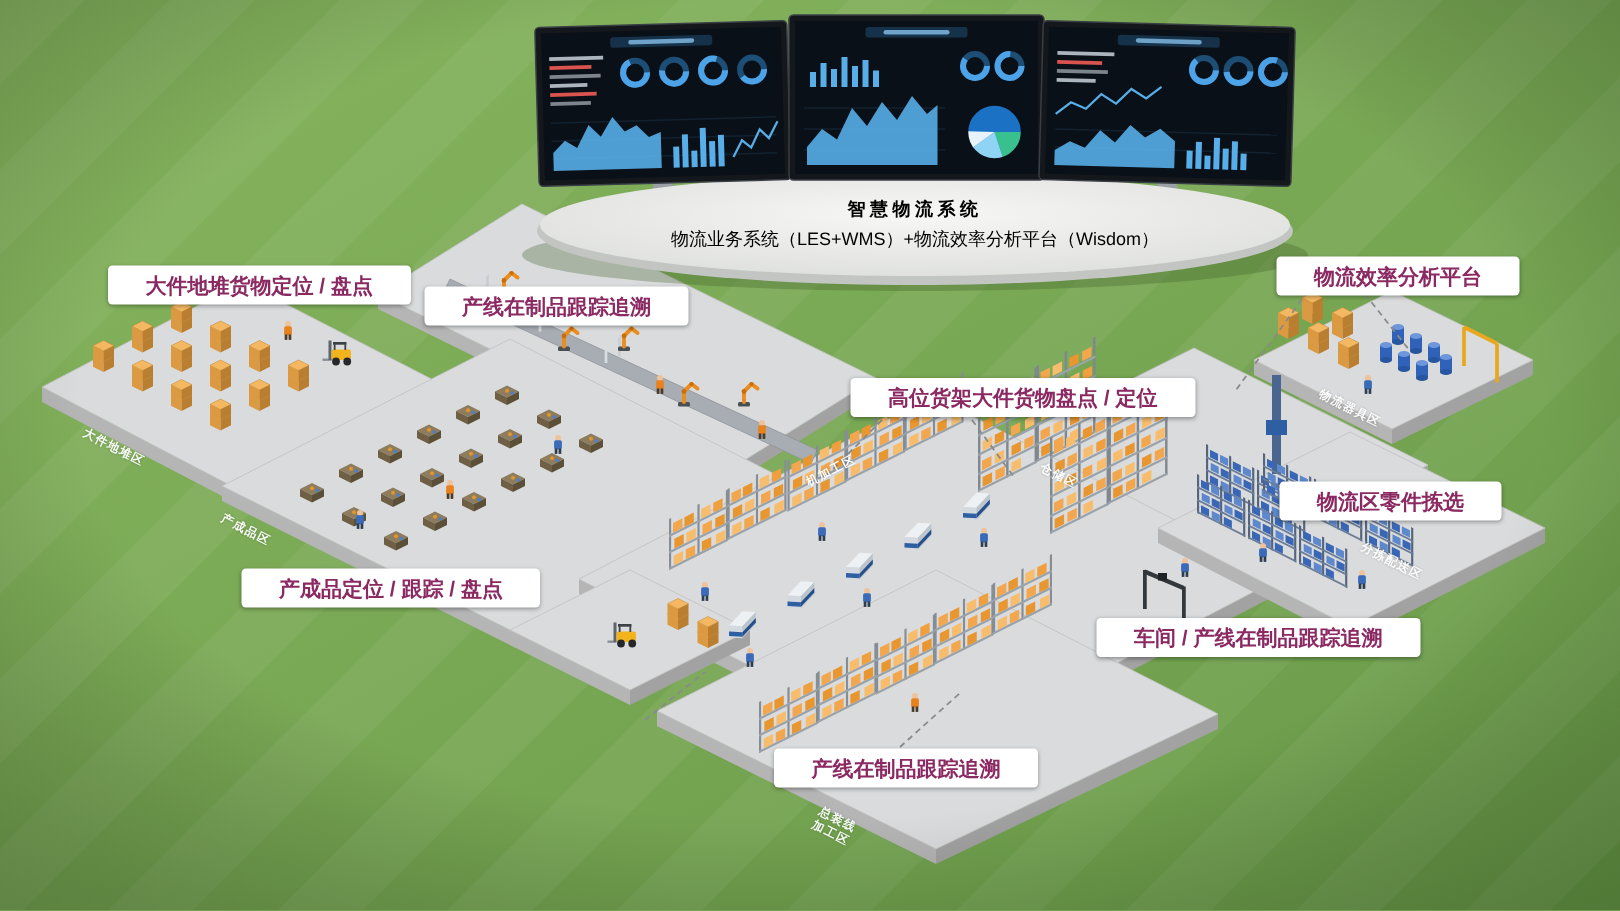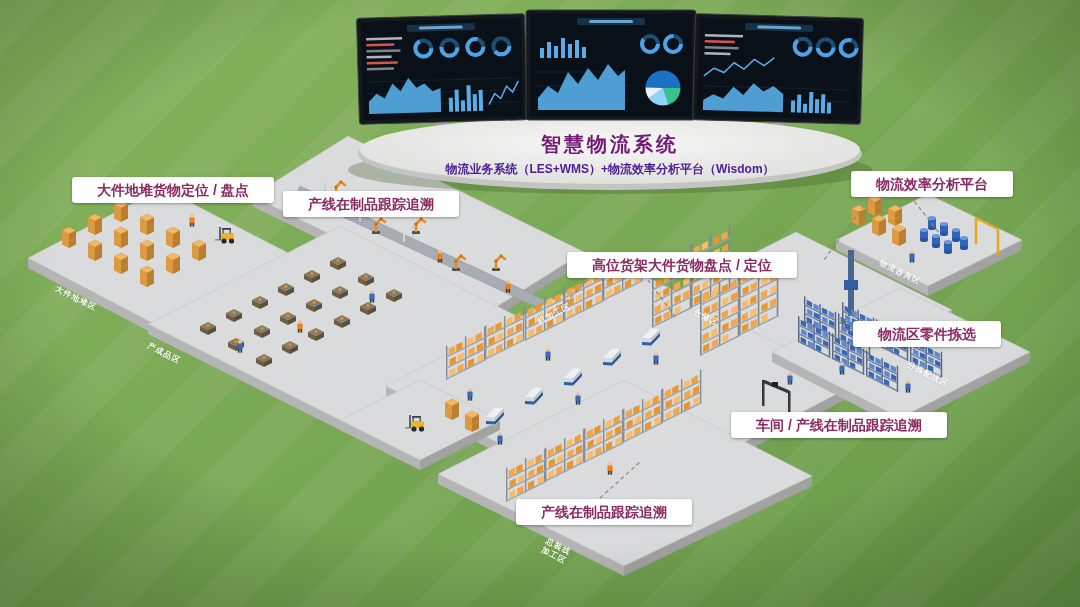--- a/index.html
+++ b/index.html
@@ -9,22 +9,22 @@
   #scene{position:absolute;left:0;top:0}
   .callout{position:absolute;background:#ffffff;color:#8b2962;font-size:14px;
     font-weight:bold;line-height:1;padding:6px 25px;border-radius:3px;
     box-shadow:0 1px 3px rgba(0,0,0,.35);white-space:nowrap}
   .zone{position:absolute;color:#ffffff;font-size:8px;font-weight:bold;
     letter-spacing:1px;white-space:pre-line;line-height:1.2;opacity:.95;
     transform-origin:left top;text-align:center;
     text-shadow:0 0 2px rgba(0,0,0,.25)}
   .sys{position:absolute;left:350px;top:131px;width:520px;text-align:center;
     pointer-events:none}
-  .sys .t{font-size:20px;font-weight:bold;color:#701a75;letter-spacing:3px}
-  .sys .s{font-size:12px;font-weight:bold;color:#4c1d95;margin-top:3px}
+  .sys .t{font-size:12px;font-weight:bold;color:#000000;letter-spacing:3px}
+  .sys .s{font-size:12px;font-weight:normal;color:#000000;margin-top:3px}
 </style>
 </head>
 <body>
 
 <div id="stage">
 
 <svg id="scene" width="1080" height="607" viewBox="0 0 1080 607">
 <defs>
   <linearGradient id="grassG" x1="0" y1="0" x2="1" y2="1">
     <stop offset="0" stop-color="#86b45e"></stop>
@@ -489,20 +489,21 @@
 <div class="sys">
   <div class="t">智慧物流系统</div>
   <div class="s">物流业务系统（LES+WMS）+物流效率分析平台（Wisdom）</div>
 </div>
 
 <div class="callout" style="left:72px;top:177px">大件地堆货物定位 / 盘点</div>
 <div class="callout" style="left:283px;top:191px">产线在制品跟踪追溯</div>
 <div class="callout" style="left:851px;top:171px">物流效率分析平台</div>
 <div class="callout" style="left:853px;top:321px">物流区零件拣选</div>
 <div class="callout" style="left:567px;top:252px">高位货架大件货物盘点 / 定位</div>
+<div class="callout" style="left:161px;top:379px">产成品定位 / 跟踪 / 盘点</div>
 <div class="callout" style="left:731px;top:412px">车间 / 产线在制品跟踪追溯</div>
 <div class="callout" style="left:516px;top:499px">产线在制品跟踪追溯</div>
 
 <div class="zone" style="left:58px;top:284px;transform:rotate(27deg)">大件地堆区</div>
 <div class="zone" style="left:150px;top:341px;transform:rotate(27deg)">产成品区</div>
 <div class="zone" style="left:536px;top:318px;transform:rotate(-27deg)">机加工区</div>
 <div class="zone" style="left:696px;top:307px;transform:rotate(27deg)">仓储区</div>
 <div class="zone" style="left:882px;top:258px;transform:rotate(27deg)">物流器具区</div>
 <div class="zone" style="left:910px;top:360px;transform:rotate(27deg)">分拣配送区</div>
 <div class="zone" style="left:540px;top:532px;width:46px;transform:rotate(27deg)">总装线

